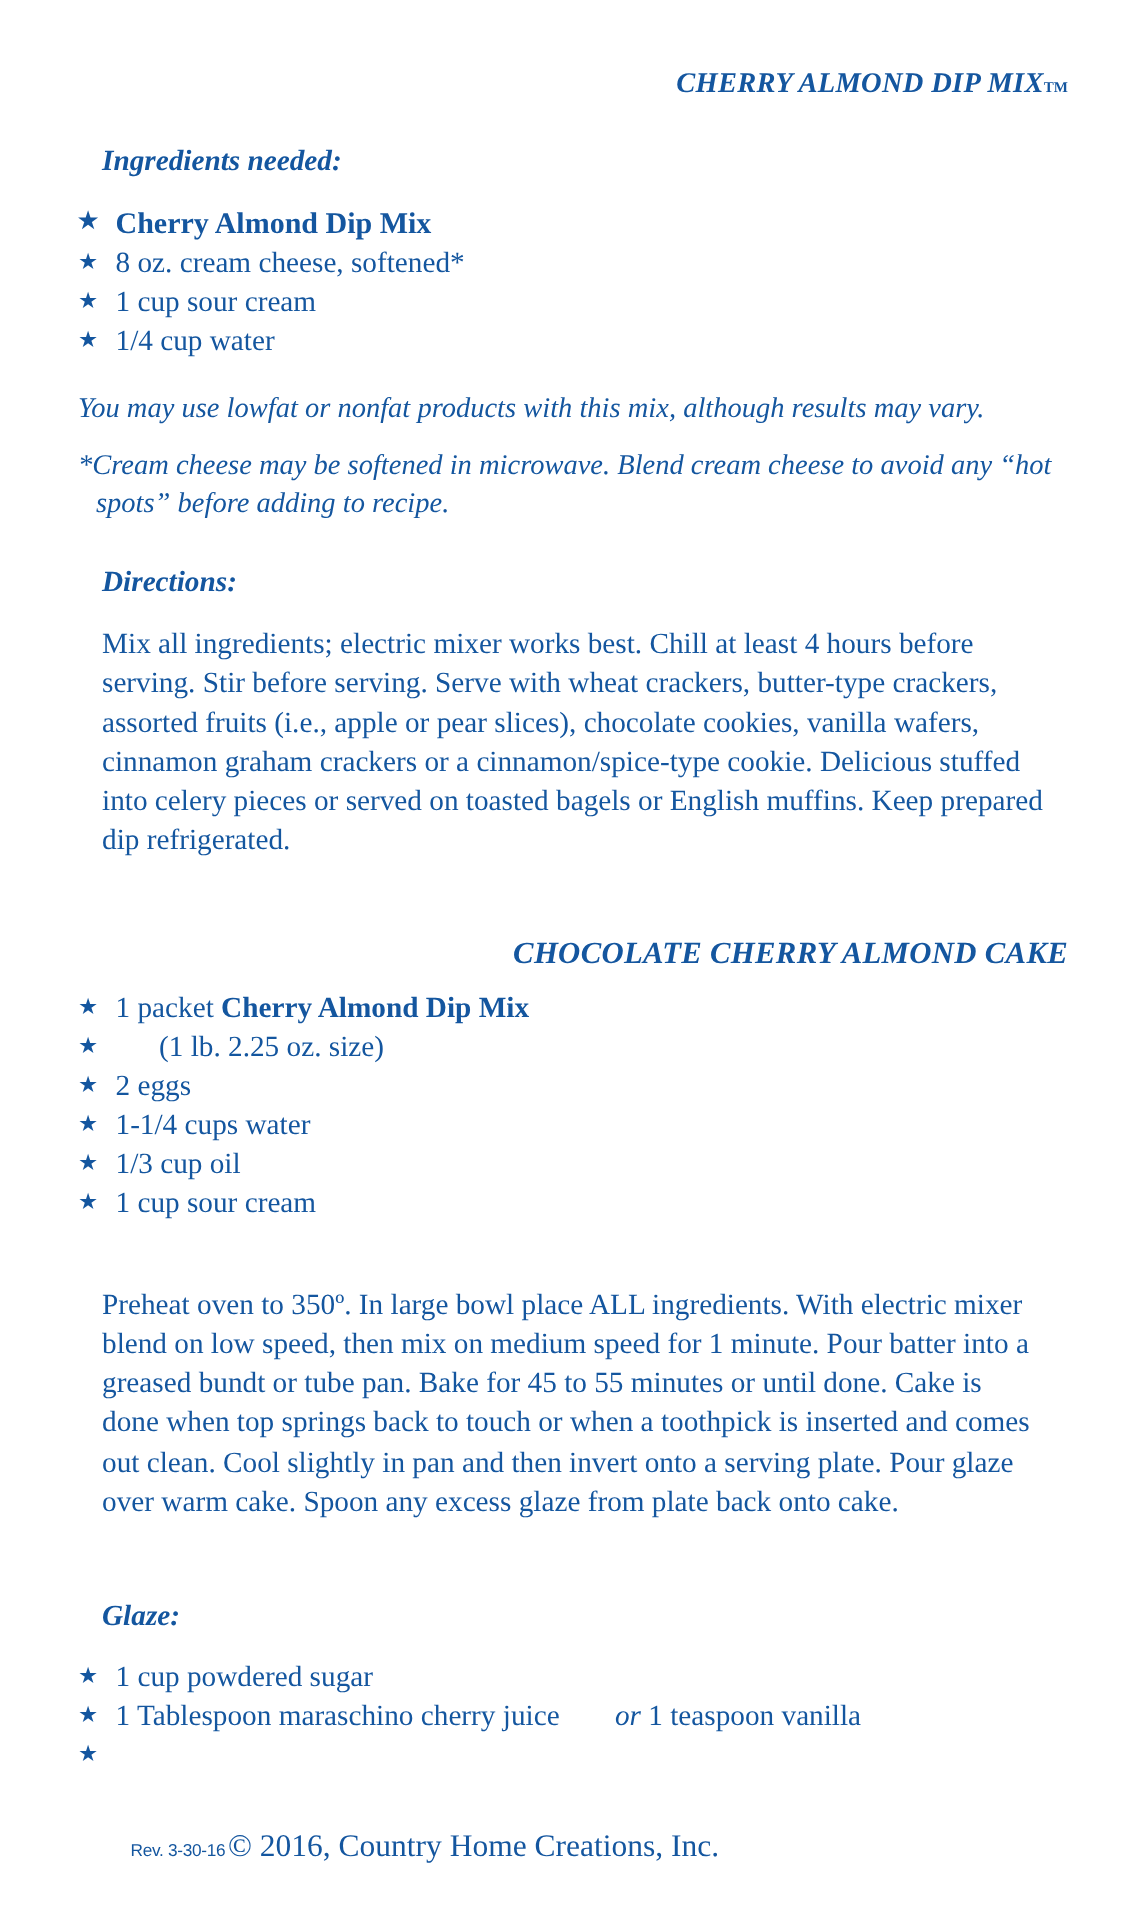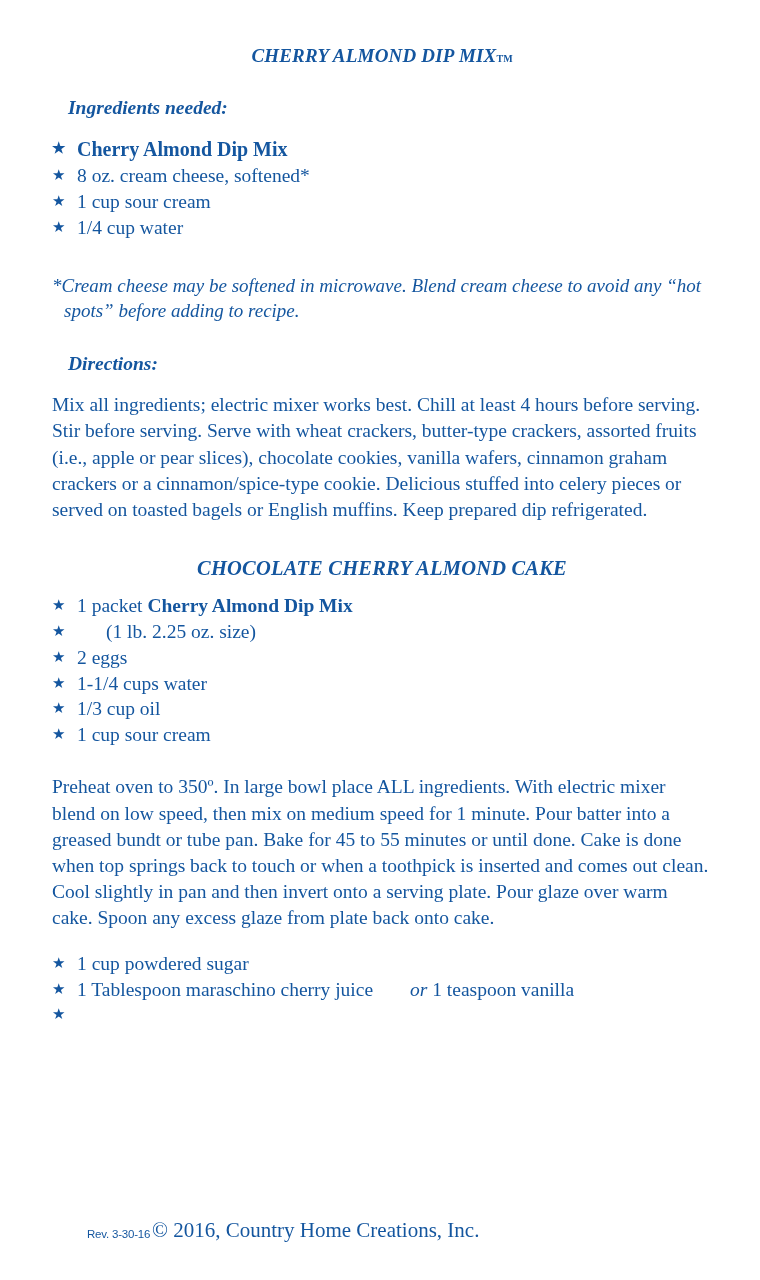--- a/index.html
+++ b/index.html
@@ -18,21 +18,21 @@
   .page {
     position: absolute;
     left: 52px;
     top: 0;
     width: 660px;
     height: 1280px;
   }
 
   
   .recipe-title {
-    text-align: center;
+    text-align: right;
     font-weight: bold;
     font-style: italic;
     font-size: 19px;
     letter-spacing: 0.2px;
     margin: 0;
     padding-top: 46px;
     line-height: 1.1;
   }
   .recipe-title.cake {
     padding-top: 0;
@@ -96,21 +96,21 @@
     margin: 0;
     max-width: 655px;
   }
   .note.hang {
     padding-left: 12px;
     text-indent: -12px;
   }
   .body-text {
     font-size: 19.5px;
     line-height: 1.345;
-    margin: 0;
+    margin: 16px;
     max-width: 660px;
   }
 
   
   .gap-sm { height: 13px; }
   .gap-md { height: 19px; }
   .gap-lg { height: 26px; }
   .gap-xl { height: 34px; }
 
   
@@ -151,20 +151,21 @@
 
   <ul class="ing-list">
     <li class="strong-item"><span class="star">★</span><span>Cherry Almond Dip Mix</span></li>
     <li><span class="star">★</span><span>8 oz. cream cheese, softened*</span></li>
     <li><span class="star">★</span><span>1 cup sour cream</span></li>
     <li><span class="star">★</span><span>1/4 cup water</span></li>
   </ul>
 
   <div class="gap-md"></div>
 
+  <p class="note">You may use lowfat or nonfat products with this mix, although results may vary.</p>
 
   <div class="gap-sm"></div>
 
   <p class="note hang">*Cream cheese may be softened in microwave. Blend cream cheese to avoid any “hot spots” before adding to recipe.</p>
 
   <div class="gap-sm"></div>
 
   <p class="section-label">Directions:</p>
   <p class="body-text">Mix all ingredients; electric mixer works best. Chill at least 4 hours before serving. Stir before serving. Serve with wheat crackers, butter-type crackers, assorted fruits (i.e., apple or pear slices), chocolate cookies, vanilla wafers, cinnamon graham crackers or a cinnamon/spice-type cookie. Delicious stuffed into celery pieces or served on toasted bagels or English muffins. Keep prepared dip refrigerated.</p>
 
@@ -183,20 +184,21 @@
     <li><span class="star">★</span><span>1/3 cup oil</span></li>
     <li><span class="star">★</span><span>1 cup sour cream</span></li>
   </ul>
 
   <div class="gap-lg"></div>
 
   <p class="body-text">Preheat oven to 350º. In large bowl place ALL ingredients. With electric mixer blend on low speed, then mix on medium speed for 1 minute. Pour batter into a greased bundt or tube pan. Bake for 45 to 55 minutes or until done. Cake is done when top springs back to touch or when a toothpick is inserted and comes out clean. Cool slightly in pan and then invert onto a serving plate. Pour glaze over warm cake. Spoon any excess glaze from plate back onto cake.</p>
 
   <div class="gap-md"></div>
 
+  <p class="section-label">Glaze:</p>
 
   <ul class="ing-list">
     <li><span class="star">★</span><span>1 cup powdered sugar</span></li>
     <li><span class="star">★</span><span>1 Tablespoon maraschino cherry juice </span><i>or</i><span> 1 teaspoon vanilla</span></li>
     <li><span class="star">★</span></li>
   </ul>
 
 </div>
 
 <div class="footer">

